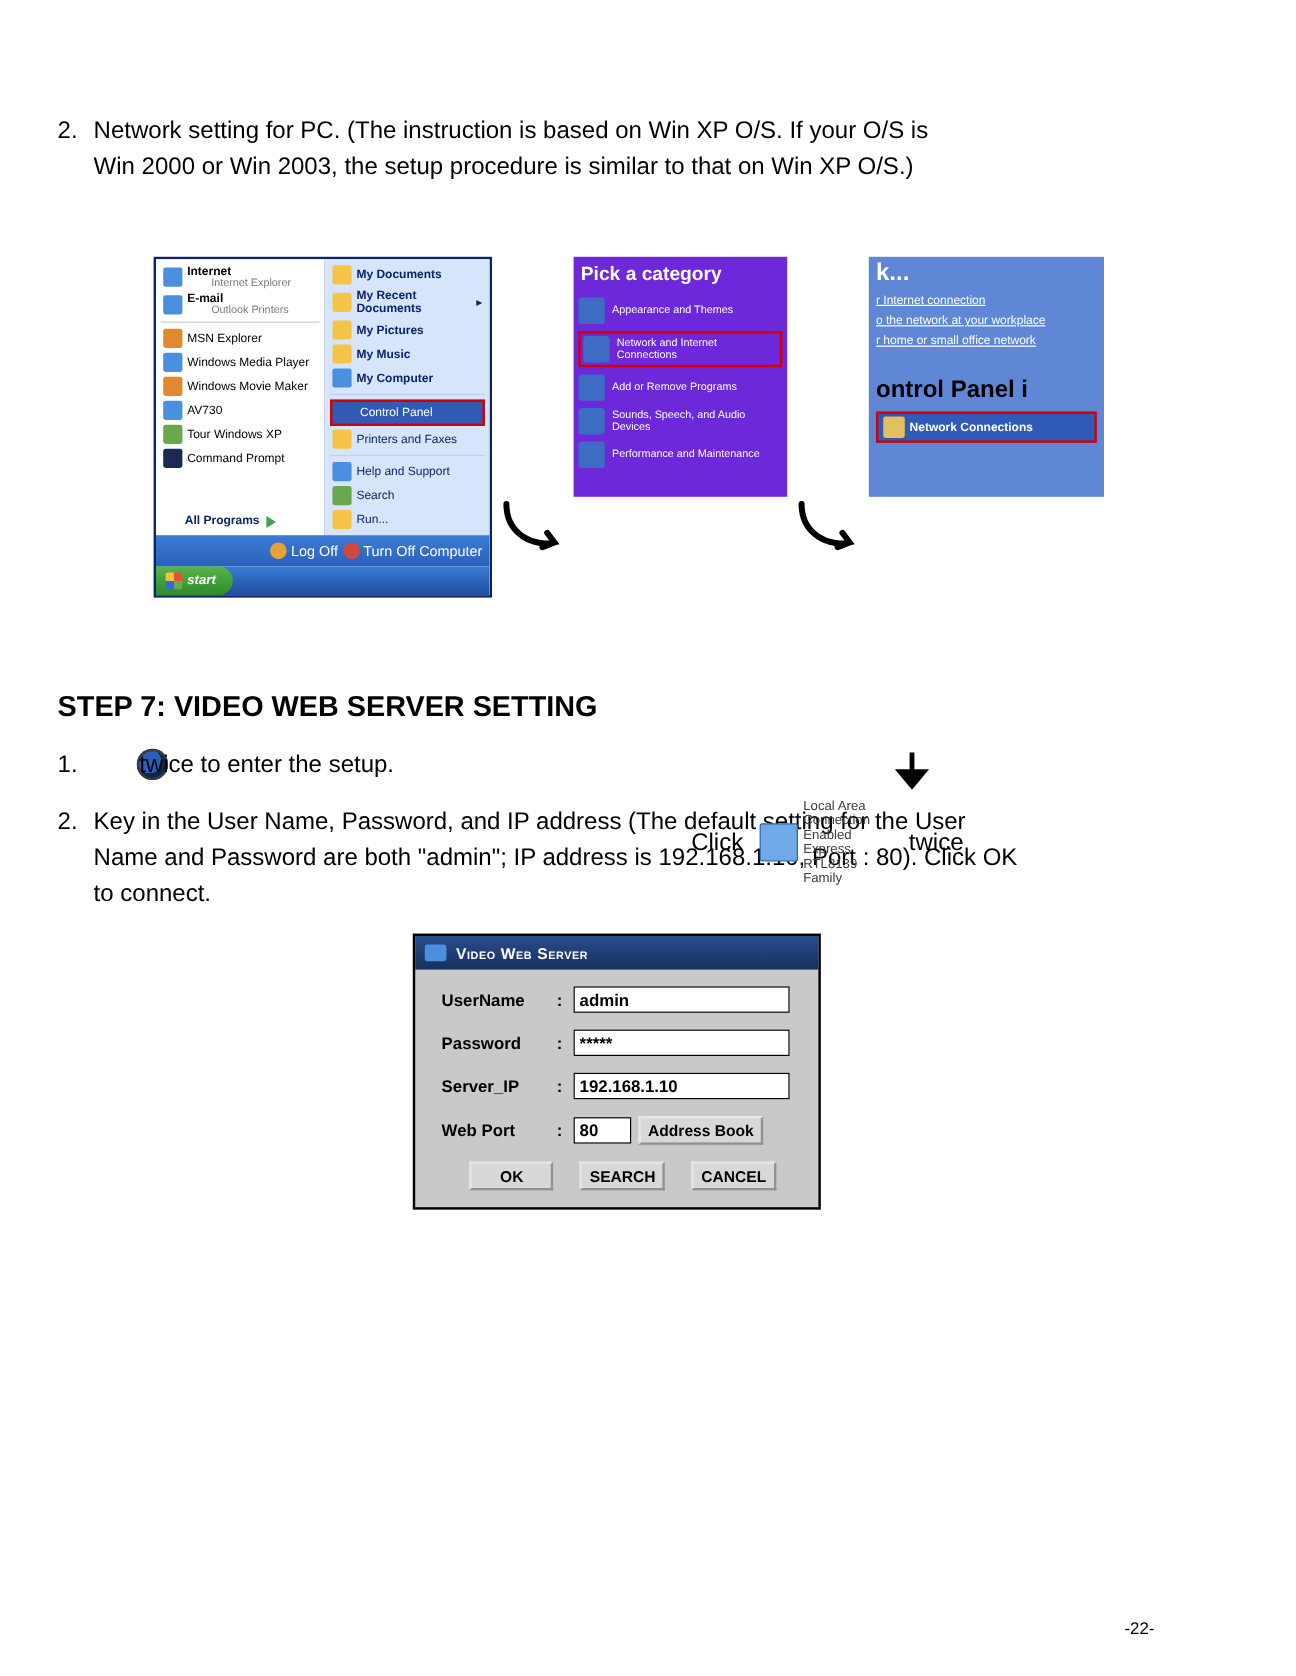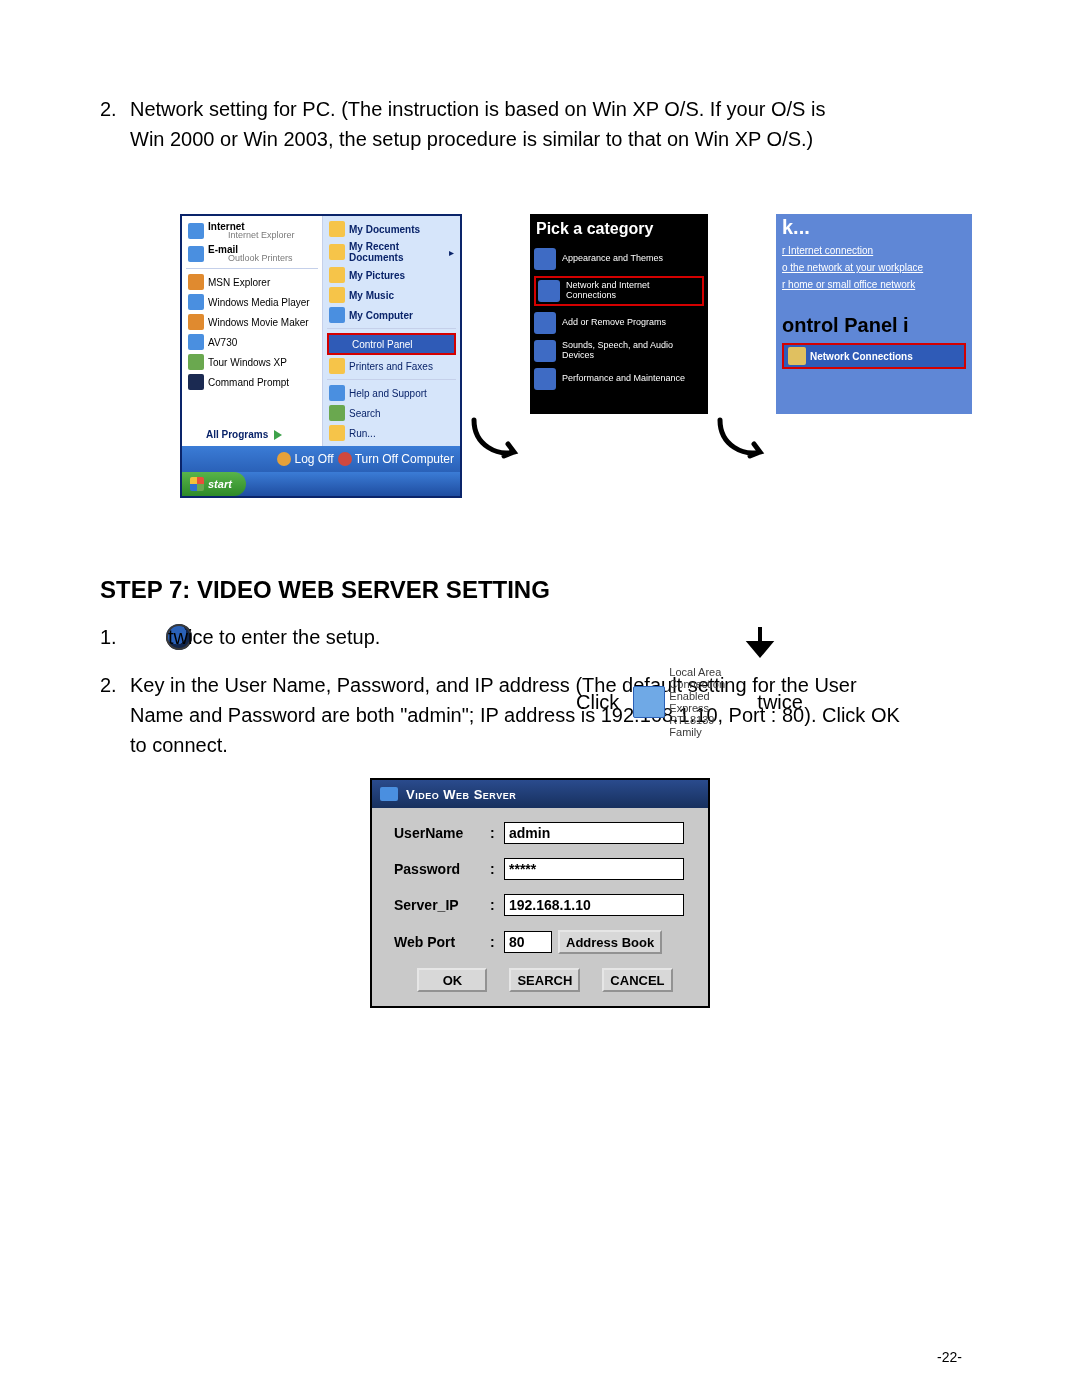--- a/index.html
+++ b/index.html
@@ -1,16 +1,16 @@
 <!DOCTYPE html>
 <html><head>
 <meta charset="utf-8">
 <style>
   html,body{margin:0;padding:0;background:#fff;font-family:Arial,Helvetica,sans-serif;color:#000;}
-  .page{width:1080px;height:1397px;position:relative;box-sizing:border-box;padding:94px 100px 0 100px;}
+  .page{width:1080px;height:1397px;position:relative;box-sizing:border-box;padding:94px 100px 0 48px;}
   .body-text{font-size:20px;line-height:1.5;}
   .body-text p{margin:0;}
   .hang{padding-left:30px;text-indent:-30px;margin-bottom:4px;}
   .hang .num{display:inline-block;width:30px;text-indent:0;}
   .figure-row{display:flex;gap:4px;margin:60px 0 0 80px;height:290px;align-items:flex-start;}
   
   .startmenu{width:278px;height:280px;border:2px solid #0a246a;background:#fff;font-size:10px;color:#000;display:flex;flex-direction:column;overflow:hidden;}
   .sm-body{flex:1;display:flex;}
   .sm-left{width:132px;background:#fff;border-right:1px solid #c5d0ea;padding:4px 4px 0 4px;display:flex;flex-direction:column;gap:2px;}
   .sm-right{flex:1;background:#d6e5fa;padding:4px 4px 0 4px;display:flex;flex-direction:column;gap:2px;font-size:10px;color:#0a246a;}
@@ -29,21 +29,21 @@
   .cp-hi .ico{background:#2f5bb7;}
   .sm-footer{height:26px;background:linear-gradient(#3b7cd6,#2a61b8);display:flex;align-items:center;justify-content:flex-end;gap:4px;padding-right:6px;color:#fff;font-size:12px;}
   .pill{display:flex;align-items:center;gap:3px;}
   .pill .c{width:14px;height:14px;border-radius:50%;}
   .c-or{background:#e6a13a;}
   .c-rd{background:#d0483e;}
   .taskbar{height:24px;background:linear-gradient(#3b7cd6,#1f4da0);display:flex;align-items:center;}
   .start-btn{height:24px;background:linear-gradient(#58b44a,#2e8a28);color:#fff;font-weight:bold;font-style:italic;font-size:11px;padding:0 14px 0 8px;border-radius:0 12px 12px 0;display:flex;align-items:center;gap:4px;}
   .flag{width:14px;height:14px;background:conic-gradient(#e94f3a 0 25%,#6aa84f 0 50%,#2f6fd1 0 75%,#f3c13c 0 100%);border-radius:2px;}
   
-  .cpcat{width:178px;height:200px;background:#000000;color:#fff;font-size:10px;padding:6px 4px 4px 4px;box-sizing:border-box;display:flex;flex-direction:column;gap:6px;overflow:hidden;}
+  .cpcat{width:178px;height:200px;background:#6d28d9;color:#fff;font-size:10px;padding:6px 4px 4px 4px;box-sizing:border-box;display:flex;flex-direction:column;gap:6px;overflow:hidden;}
   .cpcat h4{margin:0 0 4px 2px;font-size:16px;font-weight:bold;color:#fff;}
   .cat{display:flex;align-items:center;gap:6px;font-size:9px;line-height:1.1;}
   .cat .ci{width:22px;height:22px;background:#3e6bc4;border-radius:3px;flex:none;}
   .cat-hi{border:2px solid #d40000;padding:2px;}
   
   .nettasks{width:196px;height:200px;background:#5f87d6;color:#fff;font-size:10px;padding:6px 6px 4px 6px;box-sizing:border-box;display:flex;flex-direction:column;gap:6px;overflow:hidden;}
   .nettasks .kdots{font-size:20px;font-weight:bold;margin:-4px 0 0 0;}
   .nt-item{text-decoration:underline;font-size:10px;}
   .cp-icon-title{font-size:20px;font-weight:bold;color:#000000;margin-top:18px;}
   .nc-hi{border:2px solid #d40000;background:#2f5bb7;padding:2px 4px;display:flex;align-items:center;gap:4px;}

